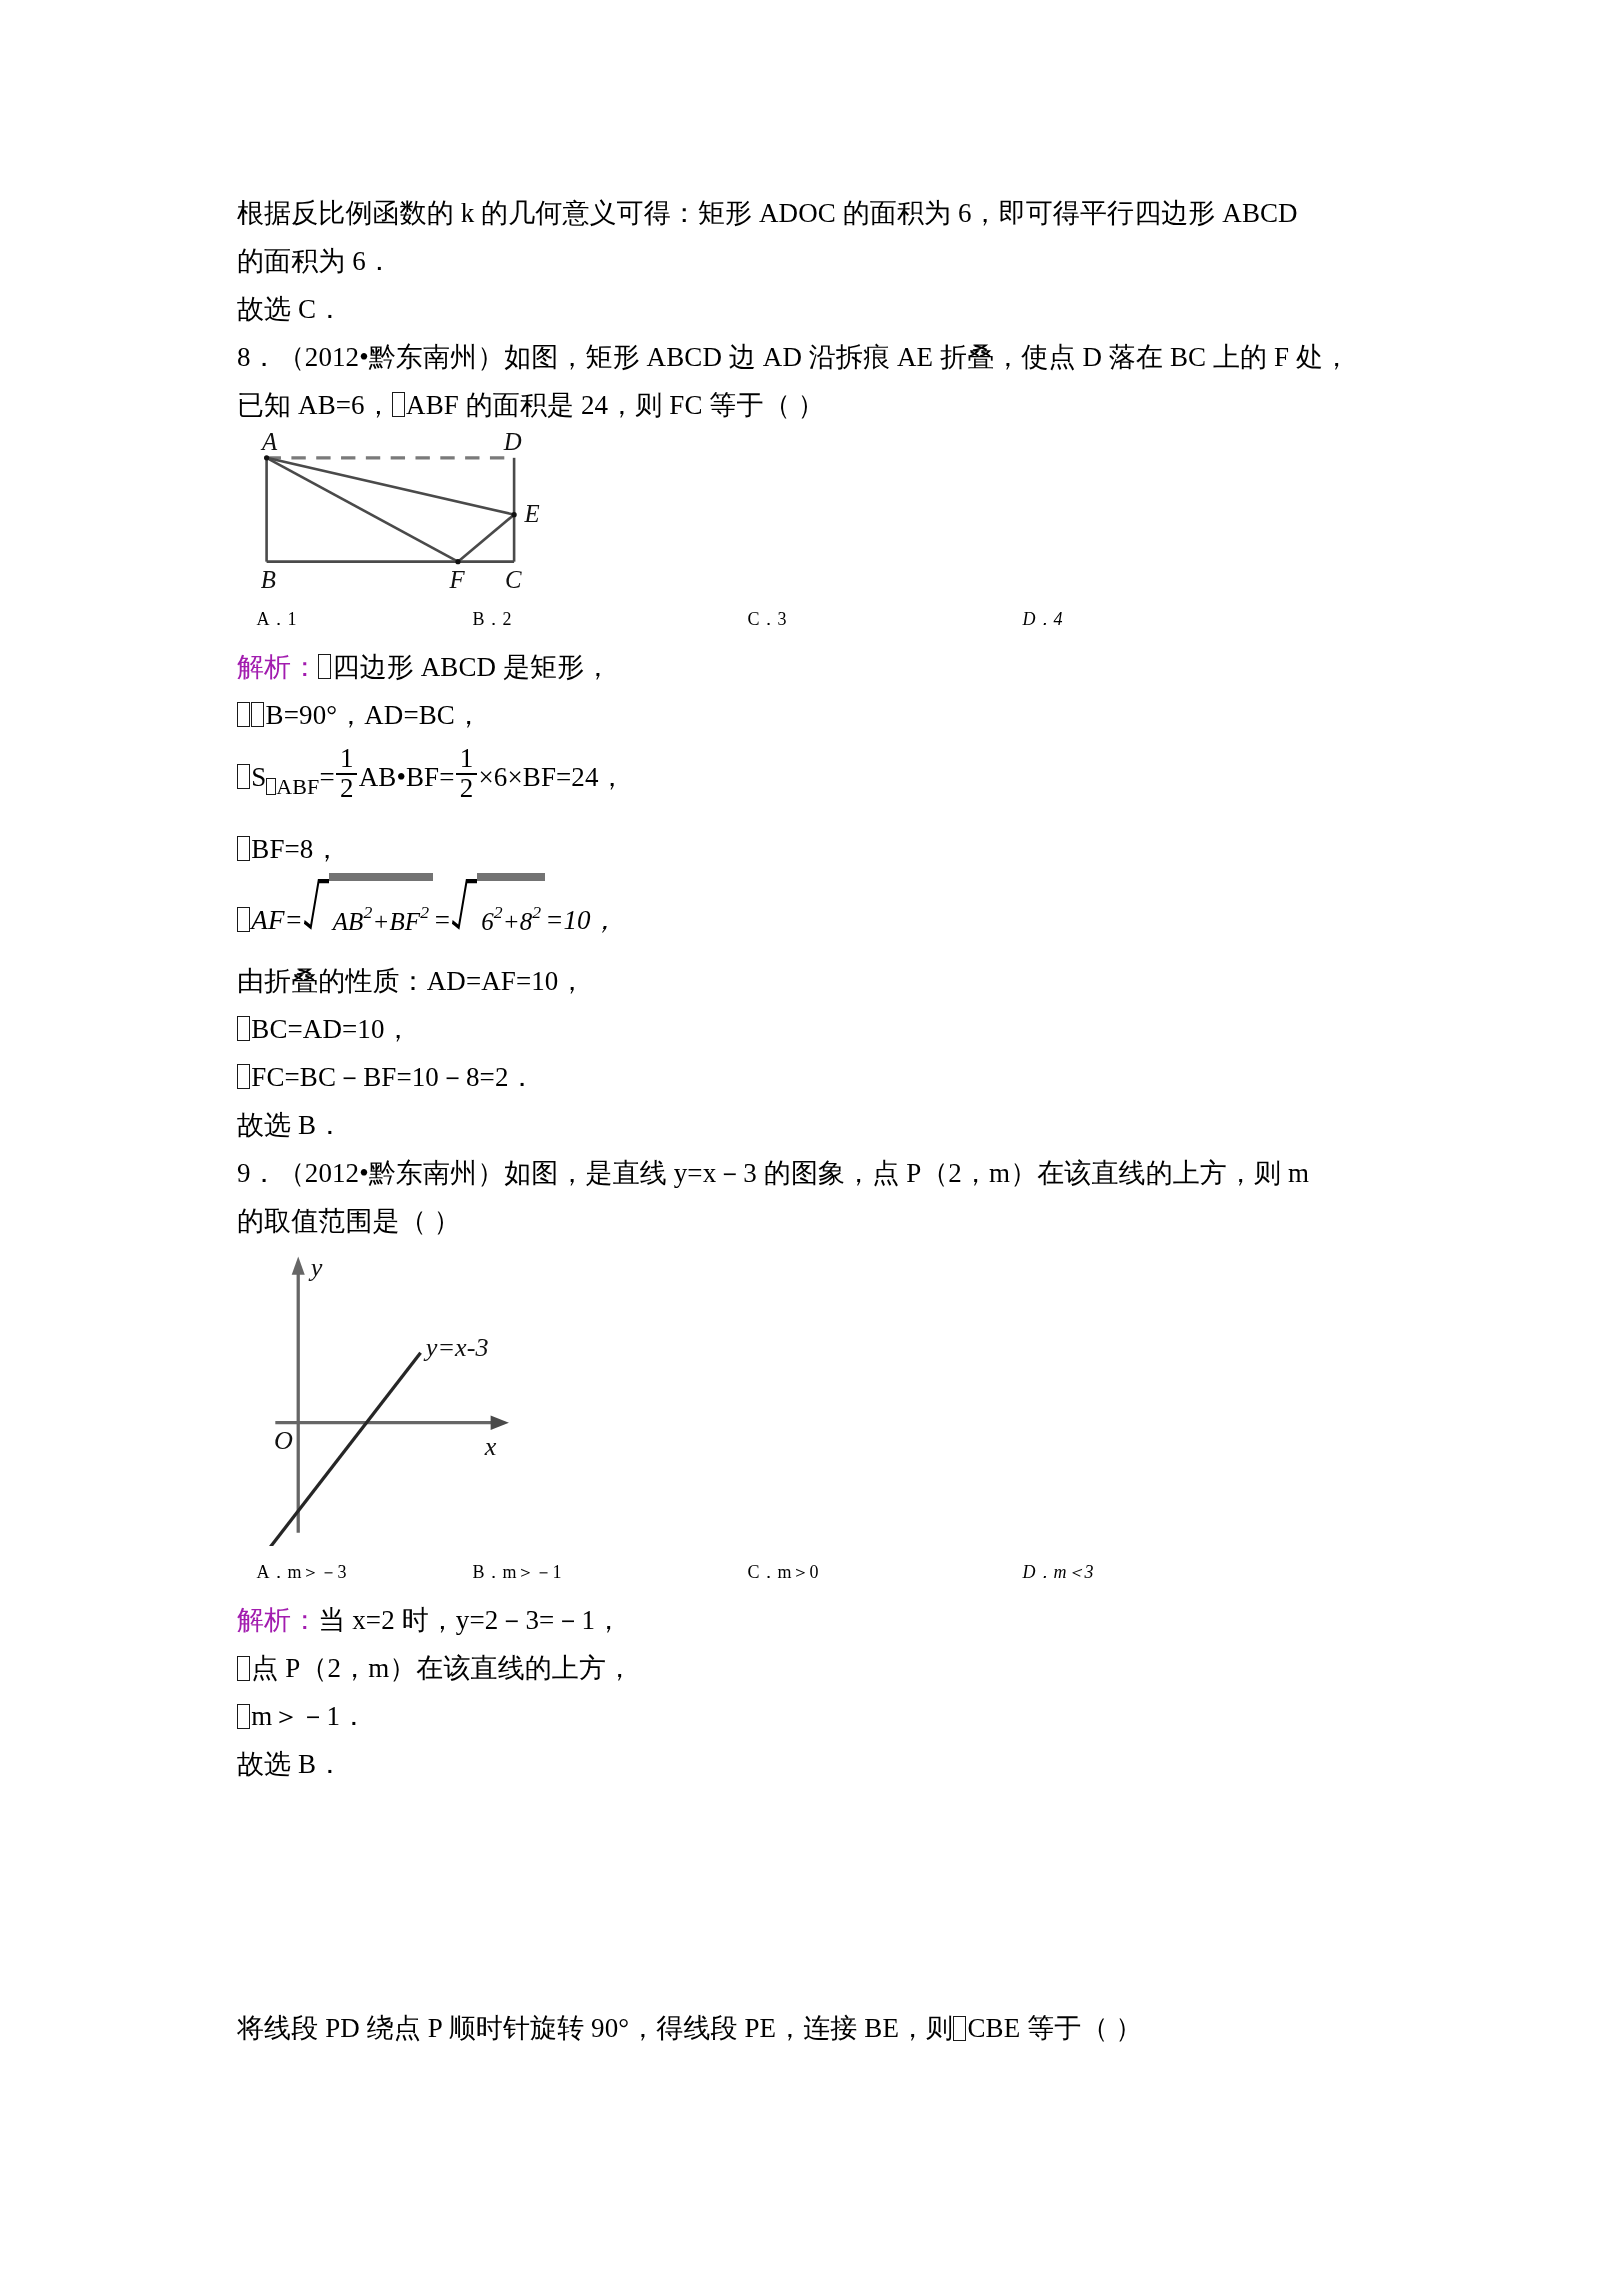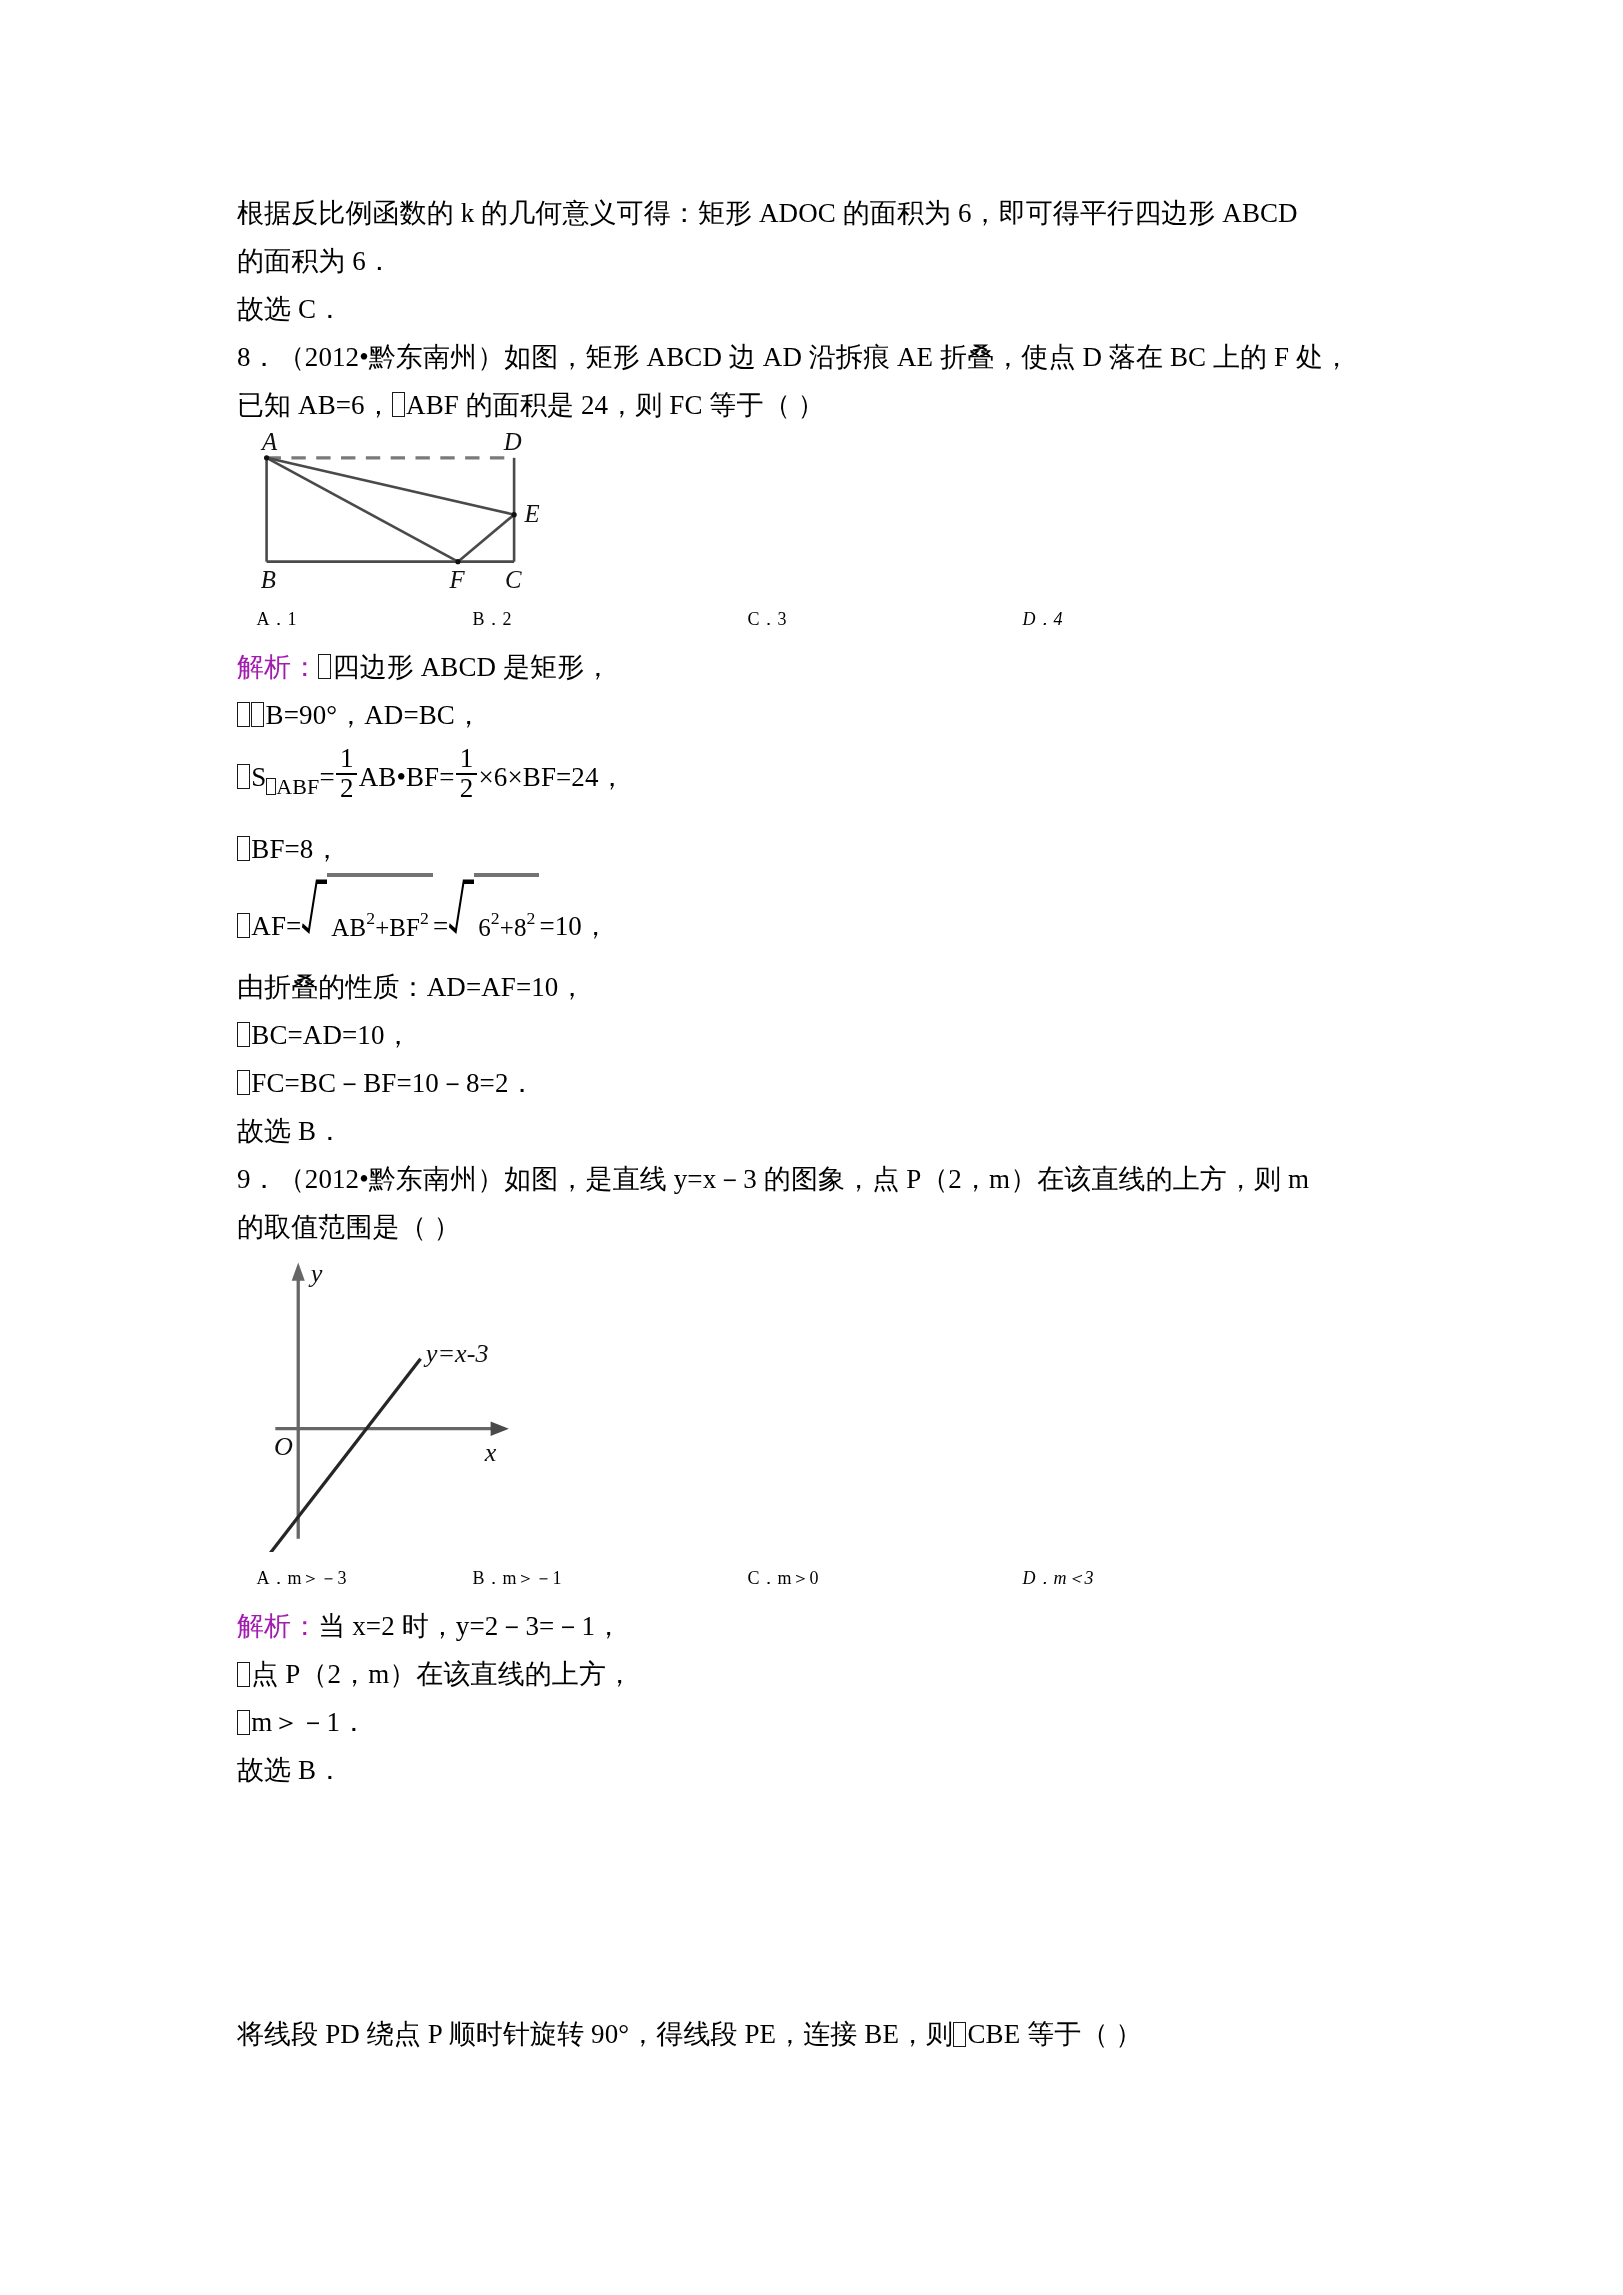--- a/index.html
+++ b/index.html
@@ -86,22 +86,22 @@
   }
   
   .radical {
     display: inline-block;
     position: relative;
     vertical-align: -1.3px;
     padding-left: 26px;
   }
   .radical .bar {
     display: block;
-    border-top: 4px solid #737373;
-    padding-top: 15px;
+    border-top: 8px solid #737373;
+    padding-top: 5px;
     padding-left: 3.9px;
     padding-right: 3.9px;
     font-size: 25px;
     text-align: center;
   }
   .radical .tick {
     position: absolute;
     left: 0;
     top: 0;
     width: 26px;
@@ -178,21 +178,21 @@
     <div>
       <div class="line"><span class="hl">解析：</span><span class="tofu"></span><span>四边形 ABCD 是矩形，</span></div>
 
       <div class="line"><span class="tofu"></span><span class="tofu"></span><span>B=90°，AD=BC，</span></div>
 
 
       <div class="line" style="line-height:77px;"><span class="tofu"></span><span>S</span><span class="sub"><span class="tofu-sm"></span><span>ABF</span></span><span>=</span><span class="frac"><span class="num">1</span><span class="den">2</span></span><span>AB•BF=</span><span class="frac"><span class="num">1</span><span class="den">2</span></span><span>×6×BF=24，</span></div>
 
       <div class="line"><span class="tofu"></span><span>BF=8，</span></div>
 
-      <div class="line" style="line-height:71px;"><span class="tofu"></span><span>AF=</span><span class="radical"><svg class="tick" viewBox="0 0 40 62" preserveAspectRatio="none">
+      <div class="line" style="line-height:71px;font-style:italic;"><span class="tofu"></span><span>AF=</span><span class="radical"><svg class="tick" viewBox="0 0 40 62" preserveAspectRatio="none">
                 <polyline points="2,36 12,40 24,6 40,6" fill="none" stroke="#000" stroke-width="3"></polyline>
               </svg><span class="bar"><span>AB</span><sup class="exp">2</sup><span>+BF</span><sup class="exp">2</sup></span></span><span>=</span><span class="radical"><svg class="tick" viewBox="0 0 40 62" preserveAspectRatio="none">
                 <polyline points="2,36 12,40 24,6 40,6" fill="none" stroke="#000" stroke-width="3"></polyline>
               </svg><span class="bar"><span>6</span><sup class="exp">2</sup><span>+8</span><sup class="exp">2</sup></span></span><span>=10，</span></div>
 
       <div class="line">由折叠的性质：AD=AF=10，</div>
       <div class="line"><span class="tofu"></span><span>BC=AD=10，</span></div>
       <div class="line"><span class="tofu"></span><span>FC=BC－BF=10－8=2．</span></div>
       <div class="line">故选 B．</div>
     </div>

